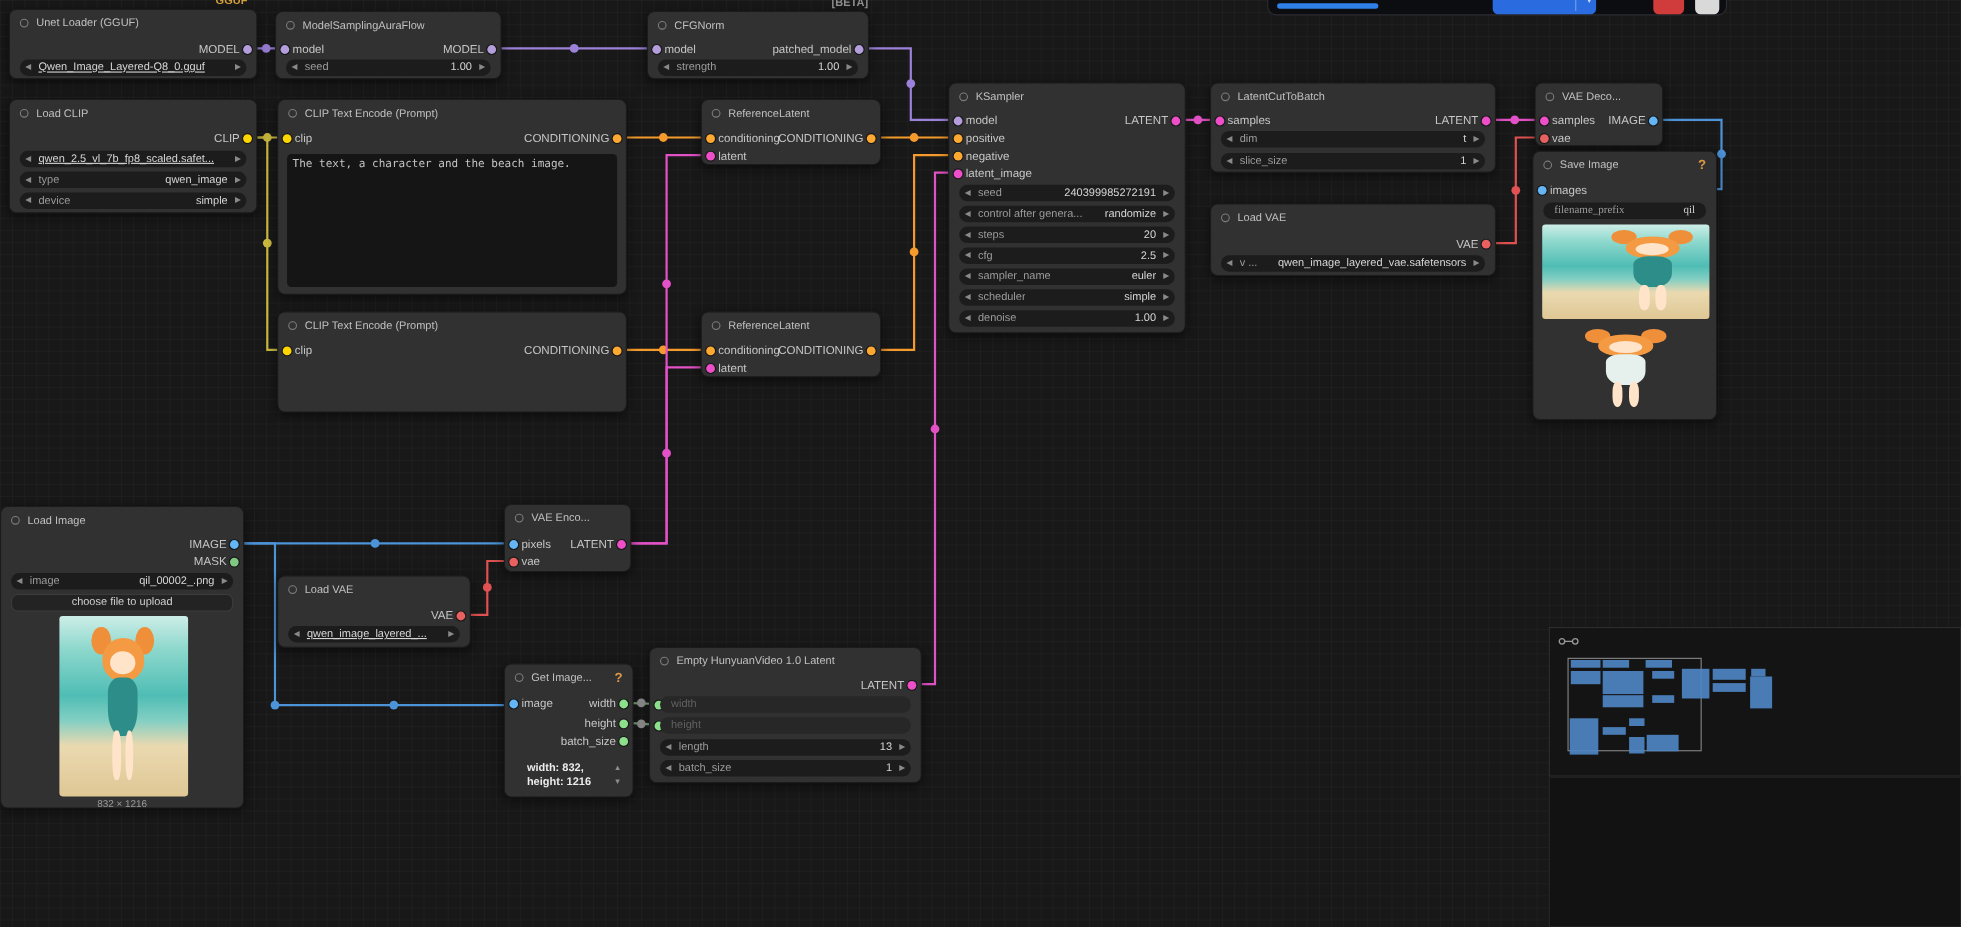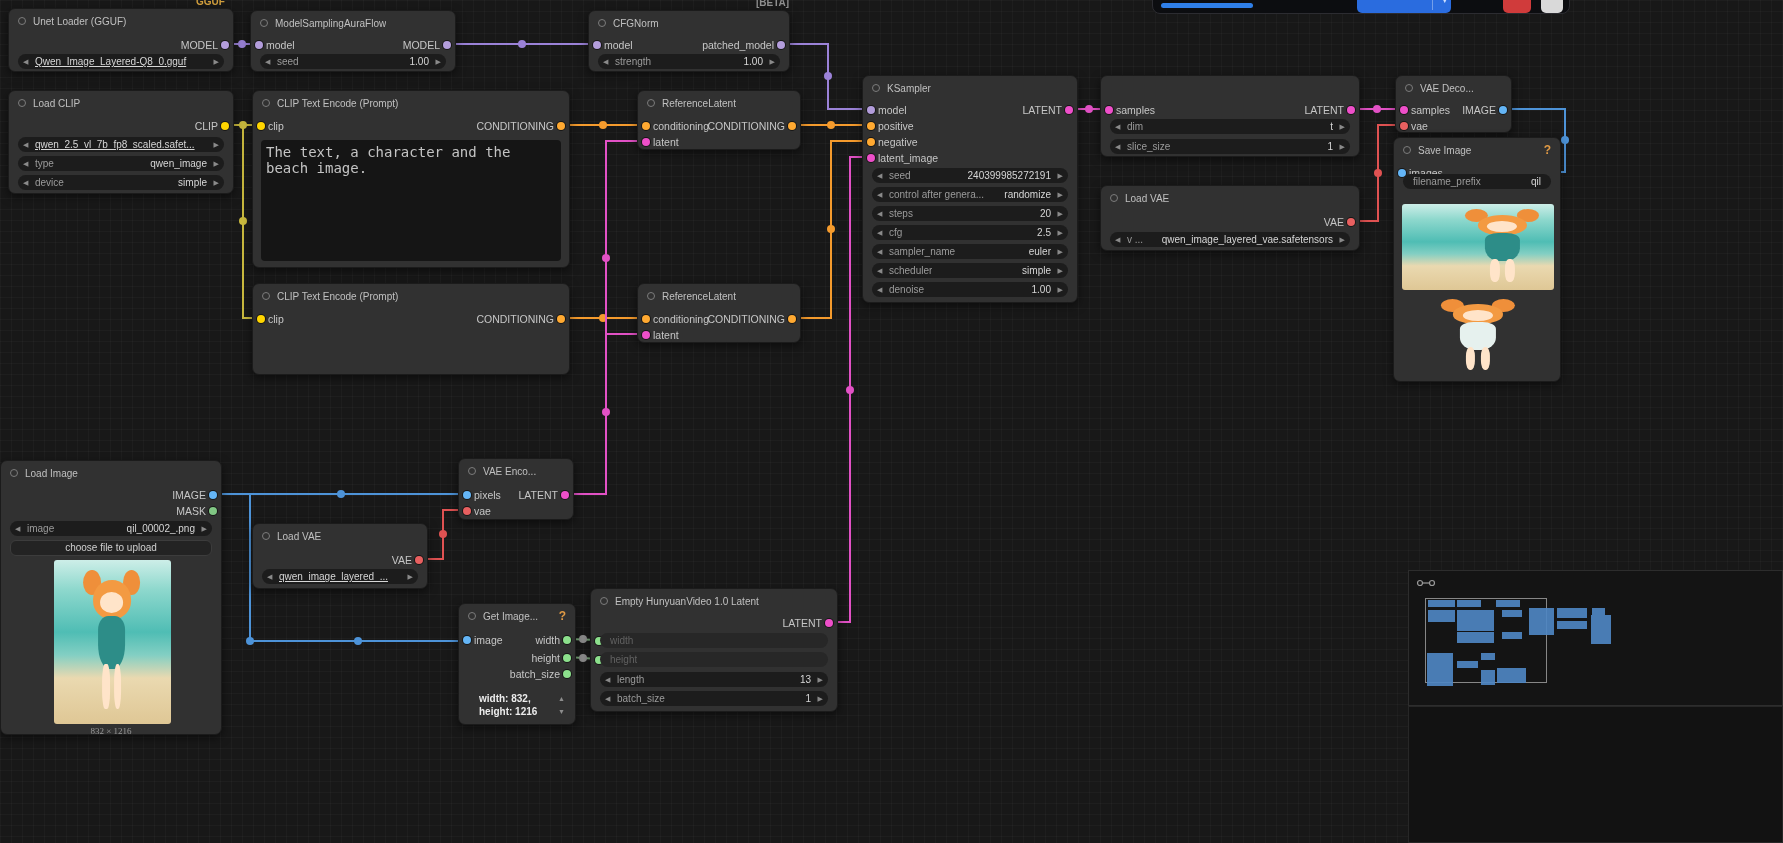--- a/index.html
+++ b/index.html
@@ -29,24 +29,24 @@
   .widget .wlabel{position:absolute;left:17px;top:0;line-height:15px;color:#9b9b9b;white-space:nowrap;max-width:60%;overflow:hidden;text-overflow:ellipsis;}
   .widget .wvalue{position:absolute;right:17px;top:0;line-height:15px;color:#d6d6d6;white-space:nowrap;}
   .widget .wvalue.flat{left:17px;right:auto;text-decoration:underline;}
   .widget.noarrows .wlabel{left:10px;}
   .widget.noarrows .wvalue{right:10px;}
   .widget.disabled{background:#272727;}
   .widget.disabled .wlabel{color:#616161;}
   .widget.btn{background:#232323;border:1px solid #3c3c3c;border-radius:6px;text-align:center;
               line-height:14px;color:#cfcfcf;}
   .textarea{position:absolute;left:8px;right:8px;background:#151515;border-radius:4px;
-            font-family:"DejaVu Sans Mono",monospace;font-size:14px;color:#c4c4c4;padding:4px 5px;overflow:hidden;}
+            font-family:"DejaVu Sans Mono",monospace;font-size:10px;color:#c4c4c4;padding:4px 5px;overflow:hidden;}
   .textarea.dim{color:#6f6f6f;}
   .label-block{position:absolute;left:20px;font-size:10px;font-weight:bold;color:#ececec;line-height:13px;}
-  .caption{position:absolute;left:0;right:0;text-align:center;font-size:9px;color:#9a9a9a;font-family:Liberation Serif, serif;}
+  .caption{position:absolute;left:0;right:0;text-align:center;font-size:9px;color:#9a9a9a;}
   .decor{position:absolute;font-size:7px;color:#8d8d8d;line-height:8px;}
   .badge{position:absolute;font-size:10px;font-weight:bold;z-index:3;}
   .preview{position:absolute;border-radius:3px;overflow:hidden;}
   .img-beach{background:linear-gradient(180deg,#cdeee8 0%,#8ed8cd 18%,#4fbdb4 44%,#83cfc3 58%,#ead9b0 72%,#dfc795 100%);}
   .img-plain{background:transparent;}
   .fig{position:absolute;left:50%;top:6%;width:58%;height:90%;transform:translateX(-50%);}
   .fig.fig-right{left:66%;}
   .fig .bun{position:absolute;top:0;width:26%;height:17%;background:#ef8f3a;border-radius:50%;}
   .fig .bun.l{left:8%;}
   .fig .bun.r{right:8%;}
@@ -288,20 +288,24 @@
           <span class="wvalue">simple</span>
         </div>
         <div class="widget" style="top: 206px;">
           <span class="arrow l">◀</span>
           <span class="arrow r">▶</span>
           <span class="wlabel">denoise</span>
           <span class="wvalue">1.00</span>
         </div>
       </div>
       <div class="node" style="left: 1100px; top: 75px; width: 260px; height: 82px;">
+        <div class="node-header">
+          <div class="status-dot"></div>
+          <span class="node-title">LatentCutToBatch</span>
+        </div>
         <div class="port-dot" style="top: 30px; left: 4px; background: rgb(238, 79, 201);"></div>
         <span class="port-label" style="top: 27px; left: 15px;">samples</span>
         <div class="port-dot" style="top: 30px; right: 4px; background: rgb(238, 79, 201);"></div>
         <span class="port-label" style="top: 27px; right: 15px;">LATENT</span>
         <div class="widget" style="top: 43px;">
           <span class="arrow l">◀</span>
           <span class="arrow r">▶</span>
           <span class="wlabel">dim</span>
           <span class="wvalue">t</span>
         </div>
@@ -339,21 +343,21 @@
         <span class="port-label" style="top: 27px; right: 15px;">IMAGE</span>
       </div>
       <div class="node" style="left: 1393px; top: 137px; width: 168px; height: 245px;">
         <div class="node-header">
           <div class="status-dot"></div>
           <span class="node-title">Save Image</span>
           <span class="help-badge">?</span>
         </div>
         <div class="port-dot" style="top: 31px; left: 4px; background: rgb(100, 181, 246);"></div>
         <span class="port-label" style="top: 28px; left: 15px;">images</span>
-        <div class="widget noarrows" style="top: 36px;">
+        <div class="widget noarrows" style="top: 46px; font-family: Liberation Serif, serif;">
           <span class="wlabel">filename_prefix</span>
           <span class="wvalue">qil</span>
         </div>
         <div class="preview img-beach" style="top: 66px; height: 86px; width: 152px; left: 8px;">
           <div class="fig fig-right">
             <div class="bun l"></div>
             <div class="bun r"></div>
             <div class="hair"></div>
             <div class="face"></div>
             <div class="body"></div>

